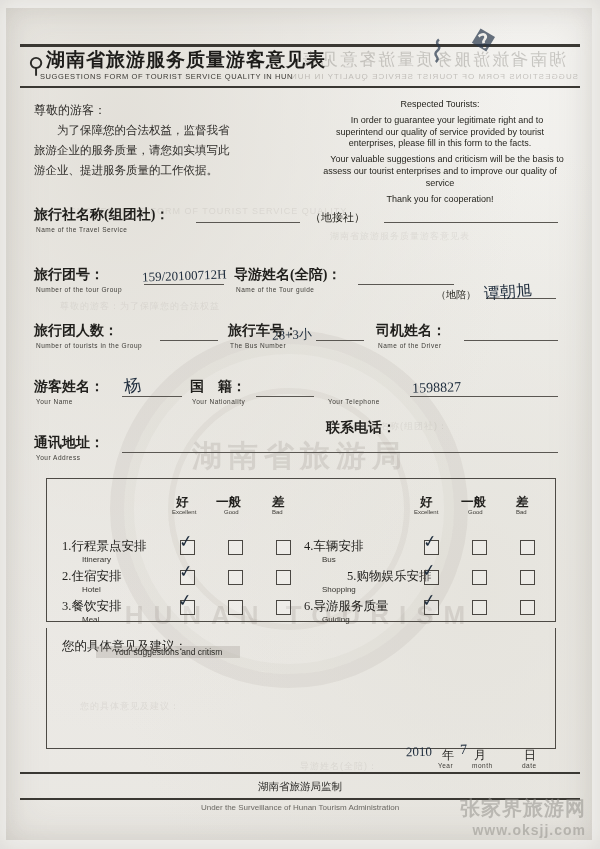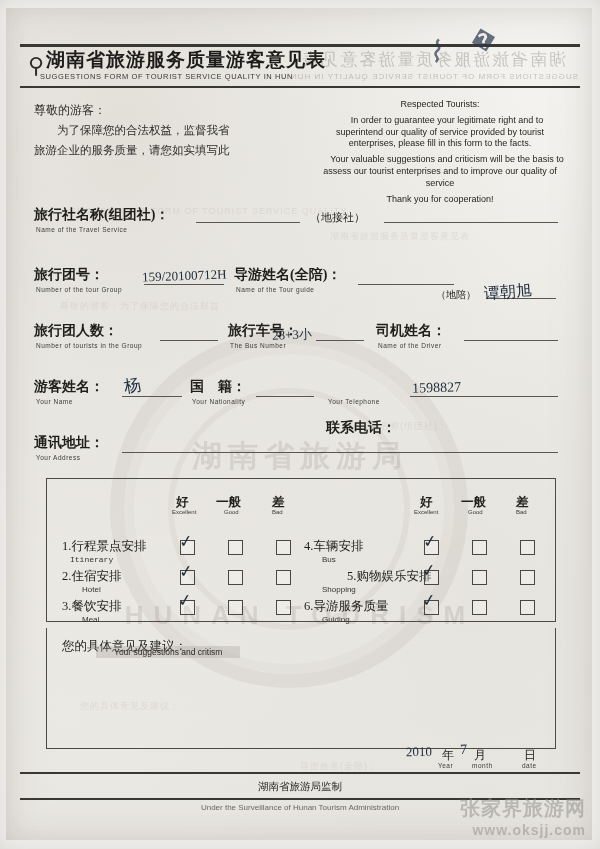--- a/index.html
+++ b/index.html
@@ -348,20 +348,21 @@
   <div class="hdr-mirror2">SUGGESTIONS FORM OF TOURIST SERVICE QUALITY IN HUN</div>
   <div class="hdr-rule-bottom"></div>
 
   <div class="scribble" style="left:470px; top:20px; font-size:26px; transform:rotate(-14deg);">�</div>
   <div class="scribble" style="left:430px; top:34px; font-size:30px; transform:rotate(8deg);">⌇</div>
 
   <div class="intro-cn">
     <div class="hs">尊敬的游客：</div>
     <div>　　为了保障您的合法权益，监督我省</div>
     <div>旅游企业的服务质量，请您如实填写此</div>
+    <div>游企业、提进服务质量的工作依据。</div>
   </div>
 
   <div class="intro-en">
     <p>Respected Tourists:</p>
     <p class="ind">In order to guarantee your legitimate right and to superintend our quality of service provided by tourist enterprises, please fill in this form to the facts.</p>
     <p class="ind">Your valuable suggestions and criticism will be the basis to assess our tourist enterprises and to improve our quality of service</p>
     <p class="ctr">Thank you for cooperation!</p>
   </div>
 
   <div class="field-label" style="left:34px; top:206px;">旅行社名称(组团社)：</div>
@@ -423,21 +424,21 @@
   <div class="rating-head-en" style="left:272px; top:509px;">Bad</div>
 
   <div class="rating-head" style="left:420px; top:494px;">好</div>
   <div class="rating-head-en" style="left:414px; top:509px;">Excellent</div>
   <div class="rating-head" style="left:461px; top:494px;">一般</div>
   <div class="rating-head-en" style="left:468px; top:509px;">Good</div>
   <div class="rating-head" style="left:516px; top:494px;">差</div>
   <div class="rating-head-en" style="left:516px; top:509px;">Bad</div>
 
   <div class="item-cn" style="left:62px; top:538px;">1.行程景点安排</div>
-  <div class="item-en" style="left:70px; top:555px;font-family:Liberation Mono, monospace;">Itinerary</div>
+  <div class="item-en" style="left:82px; top:555px;">Itinerary</div>
   <div class="cbox" style="left:180px; top:540px;"></div>
   <div class="tick" style="left:179px; top:533px;">✓</div>
   <div class="cbox" style="left:228px; top:540px;"></div>
   <div class="cbox" style="left:276px; top:540px;"></div>
 
   <div class="item-cn" style="left:62px; top:568px;">2.住宿安排</div>
   <div class="item-en" style="left:82px; top:585px;">Hotel</div>
   <div class="cbox" style="left:180px; top:570px;"></div>
   <div class="tick" style="left:179px; top:563px;">✓</div>
   <div class="cbox" style="left:228px; top:570px;"></div>

